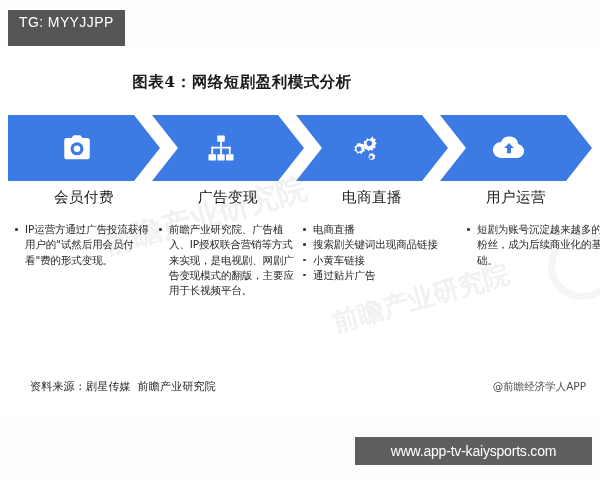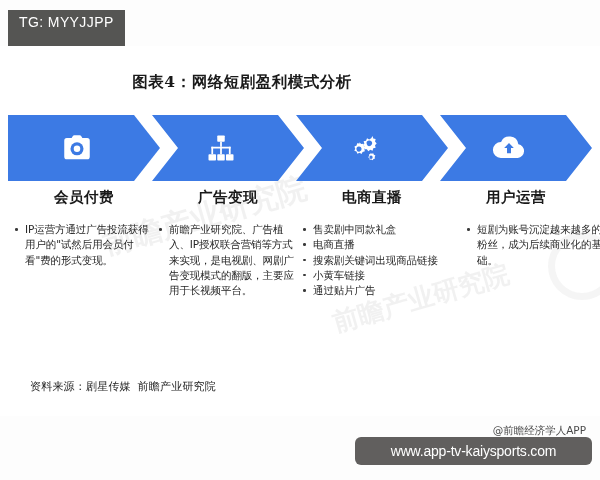--- a/index.html
+++ b/index.html
@@ -102,21 +102,21 @@
     top: 142px;
     width: 584px;
     height: 28px;
   }
   .heading {
     position: absolute;
     top: 0;
     width: 152px;
     text-align: center;
     font-family: "DejaVu Serif", "Liberation Serif", serif;
-    font-weight: bold;
+    font-weight: normal;
     font-size: 14.5px;
     color: #191919;
     letter-spacing: 0.5px;
   }
 
   
   .cols {
     position: absolute;
     left: 8px;
     top: 176px;
@@ -164,35 +164,33 @@
     font-family: Liberation Mono, monospace;
     letter-spacing: 0.2px;
   }
   .credit {
     position: absolute;
     right: 14px;
     top: 334px;
     font-size: 10.5px;
     color: #4a4a4a;
     font-family: "DejaVu Sans", "Liberation Sans", sans-serif;
-    margin-top: 44px;
   }
 
   
   .url-bar {
     position: absolute;
     left: 355px;
     top: 437px;
     width: 237px;
     height: 28px;
     background: #615f5e;
     display: flex;
     align-items: center;
     justify-content: center;
-    border-radius: 6px;
   }
   .url-bar .txt {
     color: #ffffff;
     font-size: 14px;
     letter-spacing: -0.2px;
     font-family: "Liberation Sans", "DejaVu Sans", sans-serif;
   }
 
   
   .wm {
@@ -304,21 +302,20 @@
       </div>
 
       <div class="col" style="left:150px">
         <ul>
           <li>前瞻产业研究院、广告植入、IP授权联合营销等方式来实现，是电视剧、网剧广告变现模式的翻版，主要应用于长视频平台。</li>
         </ul>
       </div>
 
       <div class="col" style="left:294px">
         <ul>
-          <li>售卖剧中同款礼盒</li>
           <li>电商直播</li>
           <li>搜索剧关键词出现商品链接</li>
           <li>小黄车链接</li>
           <li>通过贴片广告</li>
         </ul>
       </div>
 
       <div class="col" style="left:458px">
         <ul>
           <li>短剧为账号沉淀越来越多的粉丝，成为后续商业化的基础。</li>

